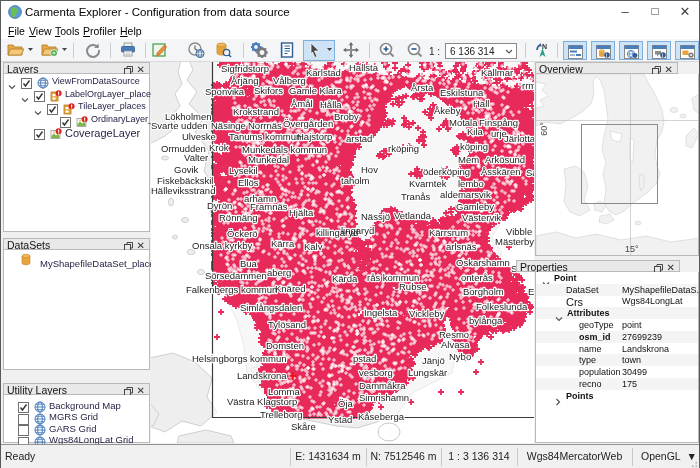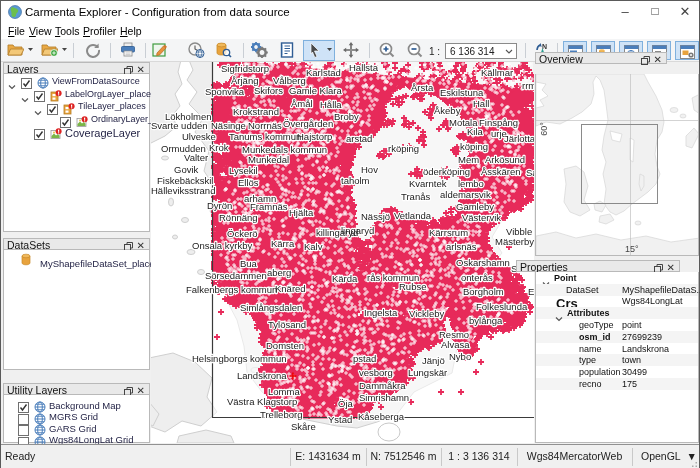--- a/index.html
+++ b/index.html
@@ -586,21 +586,21 @@
         <text x="257" y="313.5">Lungskär</text>
         <text x="202" y="299.5">pstad</text>
         <text x="208" y="313.5">vesborg</text>
         <text x="208" y="326.5">Dammåkra</text>
         <text x="208" y="338.5">Simrishamn</text>
         <text x="207" y="357.5">Kåseberga</text>
       </g>
 <path d="M138.4 314h7M141.9 310.5v7" stroke="#e00" stroke-width="1.6" fill="none"></path>
 </svg>
 
-<div style="position:absolute;left:534px;top:51px;width:132px;height:13px">
+<div style="position:absolute;left:534px;top:61px;width:143px;height:13px">
       <div style="position:relative;height:12px;background:#e9e9e9;border:1px solid #b9b9b9;font-size:10.5px;color:#111;padding:0 0 0 3px;line-height:12px">Overview<span style="position:absolute;right:16px;top:2px;width:9px;height:8px"><svg width="9" height="9" viewBox="0 0 9 9">
             <rect x="0.5" y="2.5" width="6" height="6" fill="none" stroke="#444"></rect>
             <path d="M3 2.5V0.5h5.5V6H6.5" fill="none" stroke="#444"></path>
           </svg></span><span style="position:absolute;right:4px;top:1px;font-size:10px;color:#333">✕</span></div>
     </div>
 <div class="body" style="left:534px;top:73px;width:164px;height:182px;overflow:hidden">
       <svg width="164" height="183" viewBox="0 0 164 183" style="position:absolute;left:0;top:0;background:#fff">
 <g fill="#f1f1f1" stroke="#d5d5d5" stroke-width="0.7">
 <path d="M0 0H108L112 8 120 22 126 36 128 48 126 58 121 66 119 80 121 92 124 100 120 110 112 118 104 124 96 130 88 137 80 141 74 138 68 130 70 115 67 100 70 88 66 76 68 62 72 46 70 30 68 16 64 6 60 2 57 8 58 20 55 30 46 38 36 44 24 50 10 48 0 52Z"></path>
 <path d="M28 95 40 92 48 98 52 112 48 126 54 136 44 142 34 138 28 128 30 110Z"></path>
@@ -639,21 +639,21 @@
         <span style="position:absolute;left:6px;top:2px"><svg width="8" height="8" viewBox="0 0 8 8">
             <path d="M1 2.5l3 3 3-3" fill="none" stroke="#555" stroke-width="1.2"></path>
           </svg></span>
         <span style="position:absolute;left:18px;top:1px;font-size:9px;font-weight:bold;color:#111;white-space:nowrap">Point</span>
       </div>
       <div style="position:absolute;left:0;top:11.5px;height:12px;width:100%;background:#f4f4f4;">
         <span style="position:absolute;left:30px;top:1px;font-size:9px;font-weight:normal;color:#111;white-space:nowrap">DataSet</span>
         <span style="position:absolute;left:86px;top:1px;font-size:9px;color:#111;white-space:nowrap">MyShapefileDataS...</span>
       </div>
       <div style="position:absolute;left:0;top:23px;height:12px;width:100%;">
-        <span style="position:absolute;left:20px;top:1px;font-size:13px;font-weight:bold;color:#111;white-space:nowrap">Crs</span>
+        <span style="position:absolute;left:30px;top:1px;font-size:11px;font-weight:normal;color:#111;white-space:nowrap">Crs</span>
         <span style="position:absolute;left:86px;top:1px;font-size:9px;color:#111;white-space:nowrap">Wgs84LongLat</span>
       </div>
       <div style="position:absolute;left:0;top:35px;height:12px;width:100%;background:#f4f4f4;">
         <span style="position:absolute;left:19px;top:2px"><svg width="8" height="8" viewBox="0 0 8 8">
             <path d="M1 2.5l3 3 3-3" fill="none" stroke="#555" stroke-width="1.2"></path>
           </svg></span>
         <span style="position:absolute;left:31px;top:1px;font-size:9px;font-weight:bold;color:#111;white-space:nowrap">Attributes</span>
       </div>
       <div style="position:absolute;left:0;top:47px;height:12px;width:100%;">
         <span style="position:absolute;left:43px;top:1px;font-size:9px;font-weight:normal;color:#111;white-space:nowrap">geoType</span>
@@ -671,20 +671,26 @@
         <span style="position:absolute;left:43px;top:1px;font-size:9px;font-weight:normal;color:#111;white-space:nowrap">type</span>
         <span style="position:absolute;left:86px;top:1px;font-size:9px;color:#111;white-space:nowrap">town</span>
       </div>
       <div style="position:absolute;left:0;top:94px;height:12px;width:100%;">
         <span style="position:absolute;left:43px;top:1px;font-size:9px;font-weight:normal;color:#111;white-space:nowrap">population</span>
         <span style="position:absolute;left:86px;top:1px;font-size:9px;color:#111;white-space:nowrap">30499</span>
       </div>
       <div style="position:absolute;left:0;top:106px;height:12px;width:100%;background:#f4f4f4;">
         <span style="position:absolute;left:43px;top:1px;font-size:9px;font-weight:normal;color:#111;white-space:nowrap">recno</span>
         <span style="position:absolute;left:86px;top:1px;font-size:9px;color:#111;white-space:nowrap">175</span>
+      </div>
+      <div style="position:absolute;left:0;top:117.5px;height:12px;width:100%;">
+        <span style="position:absolute;left:18px;top:2px"><svg width="8" height="8" viewBox="0 0 8 8">
+            <path d="M2.5 1l3 3-3 3" fill="none" stroke="#555" stroke-width="1.2"></path>
+          </svg></span>
+        <span style="position:absolute;left:30px;top:1px;font-size:9px;font-weight:bold;color:#111;white-space:nowrap">Points</span>
       </div>
     </div>
 
 <div style="position:absolute;left:0;top:443px;width:100%;height:25px;background:#f0f0f0;border-top:1px solid #919191;font-size:10.5px;color:#222">
  <span style="position:absolute;left:4px;top:5px">Ready</span>
  <div style="position:absolute;left:289px;top:3px;width:1px;height:18px;background:#c9c9c9"></div>
  <span style="position:absolute;left:289px;width:76px;top:5px;text-align:center">E: 1431634 m</span>
  <div style="position:absolute;left:365px;top:3px;width:1px;height:18px;background:#c9c9c9"></div>
  <span style="position:absolute;left:365px;width:75px;top:5px;text-align:center">N: 7512546 m</span>
  <div style="position:absolute;left:440px;top:3px;width:1px;height:18px;background:#c9c9c9"></div>

